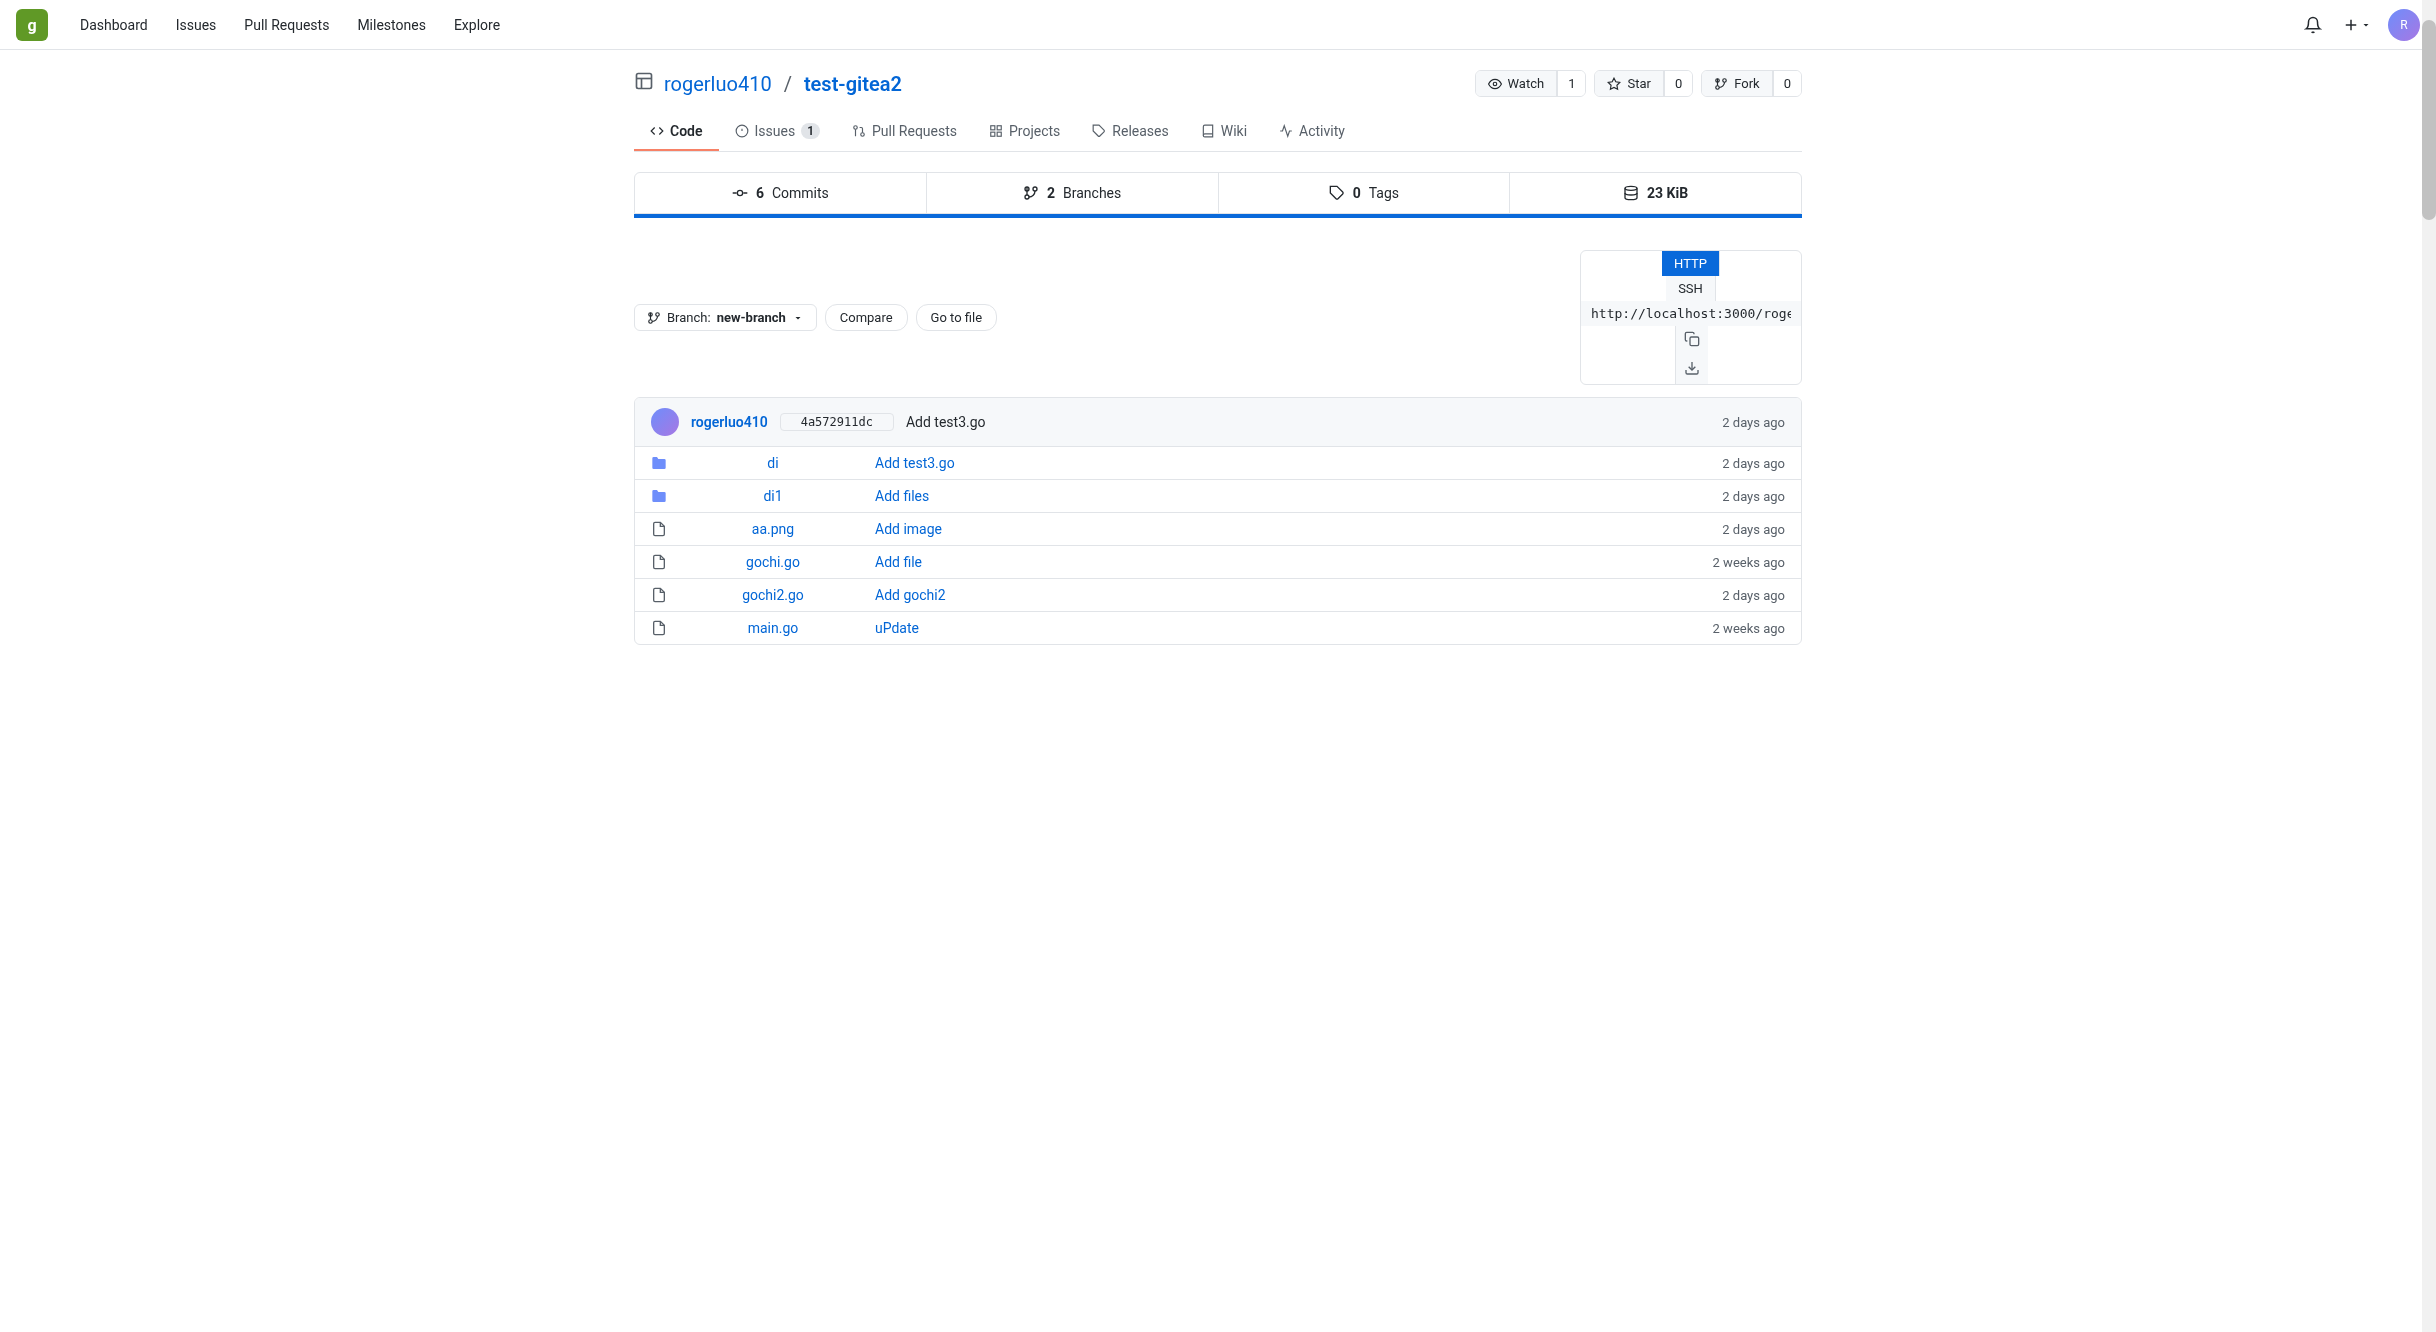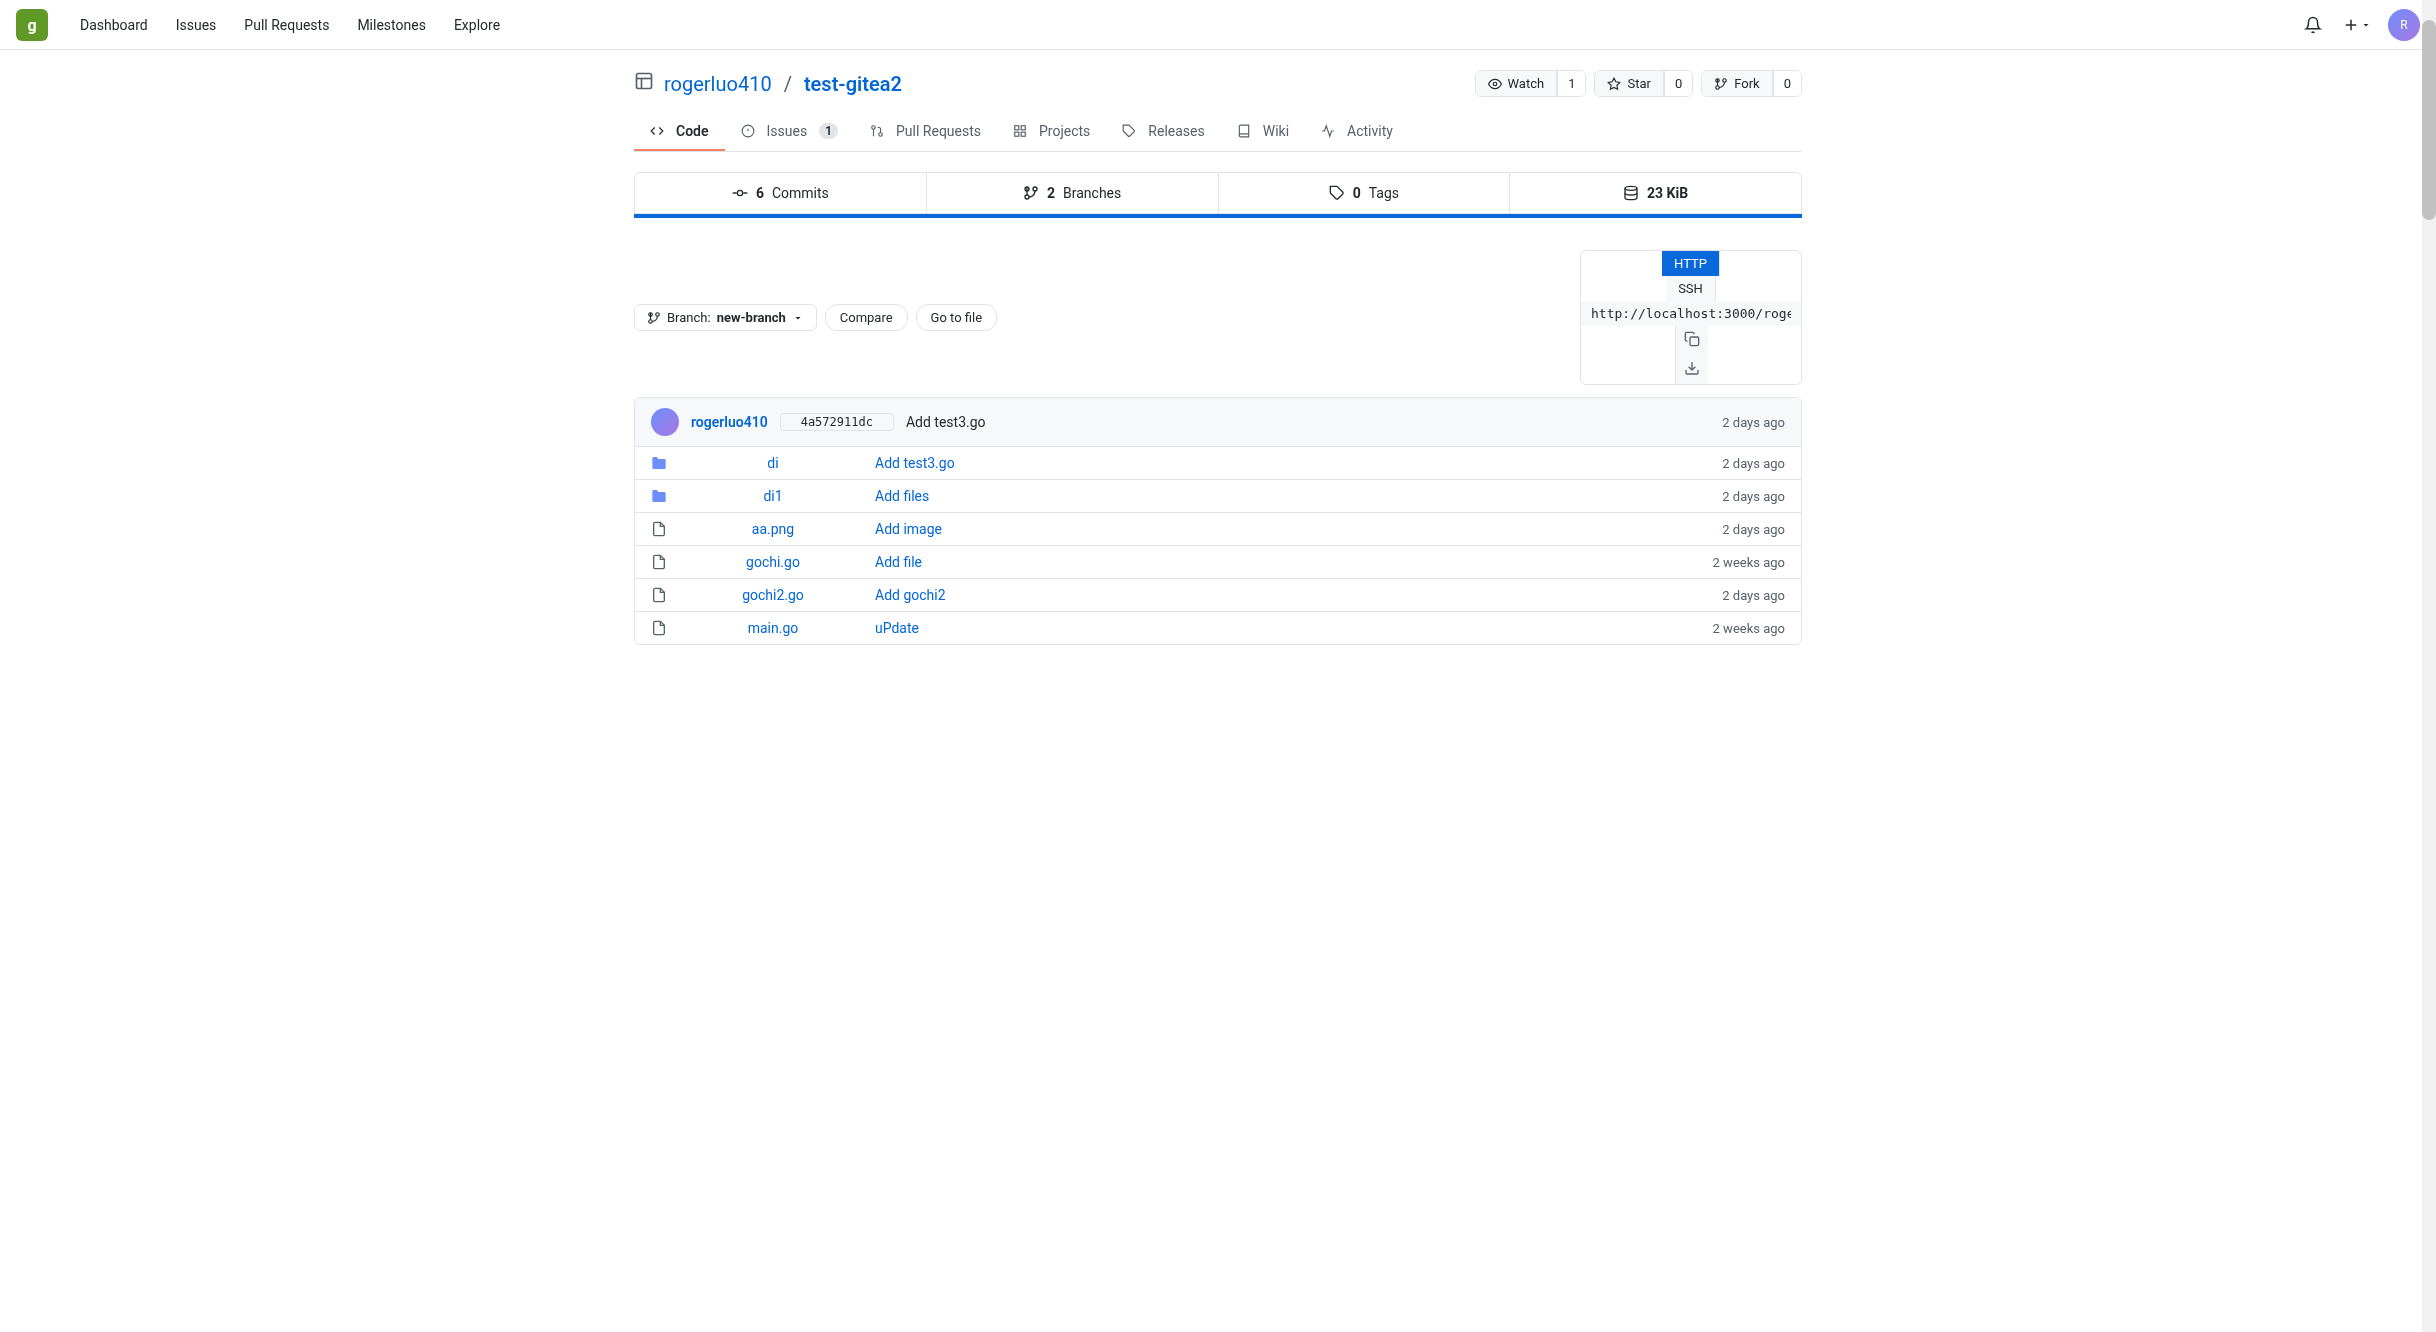--- a/index.html
+++ b/index.html
@@ -48,21 +48,21 @@
     .action-btn:last-child { border-right: none; }
     .action-count {
       background: #fff; border-left: 1px solid #e1e4e8;
       padding: 5px 10px; font-size: 13px; color: #24292e;
     }
     .action-groups { display: flex; gap: 8px; }
 
     
     .repo-tabs { display: flex; border-bottom: 1px solid #e1e4e8; margin-bottom: 20px; gap: 0; }
     .tab {
-      display: flex; align-items: center; gap: 12px; padding: 10px 16px;
+      display: flex; align-items: center; gap: 6px; padding: 10px 16px;
       border-bottom: 2px solid transparent; cursor: pointer;
       color: #586069; text-decoration: none; font-size: 14px; background: none; border-top: none; border-left: none; border-right: none;
       font-family: inherit;
     }
     .tab.active { color: #24292e; border-bottom: 2px solid #f78166; font-weight: 600; }
     .tab-badge {
       background: #e1e4e8; color: #24292e; border-radius: 10px;
       padding: 1px 6px; font-size: 12px; font-weight: 600;
     }
 

